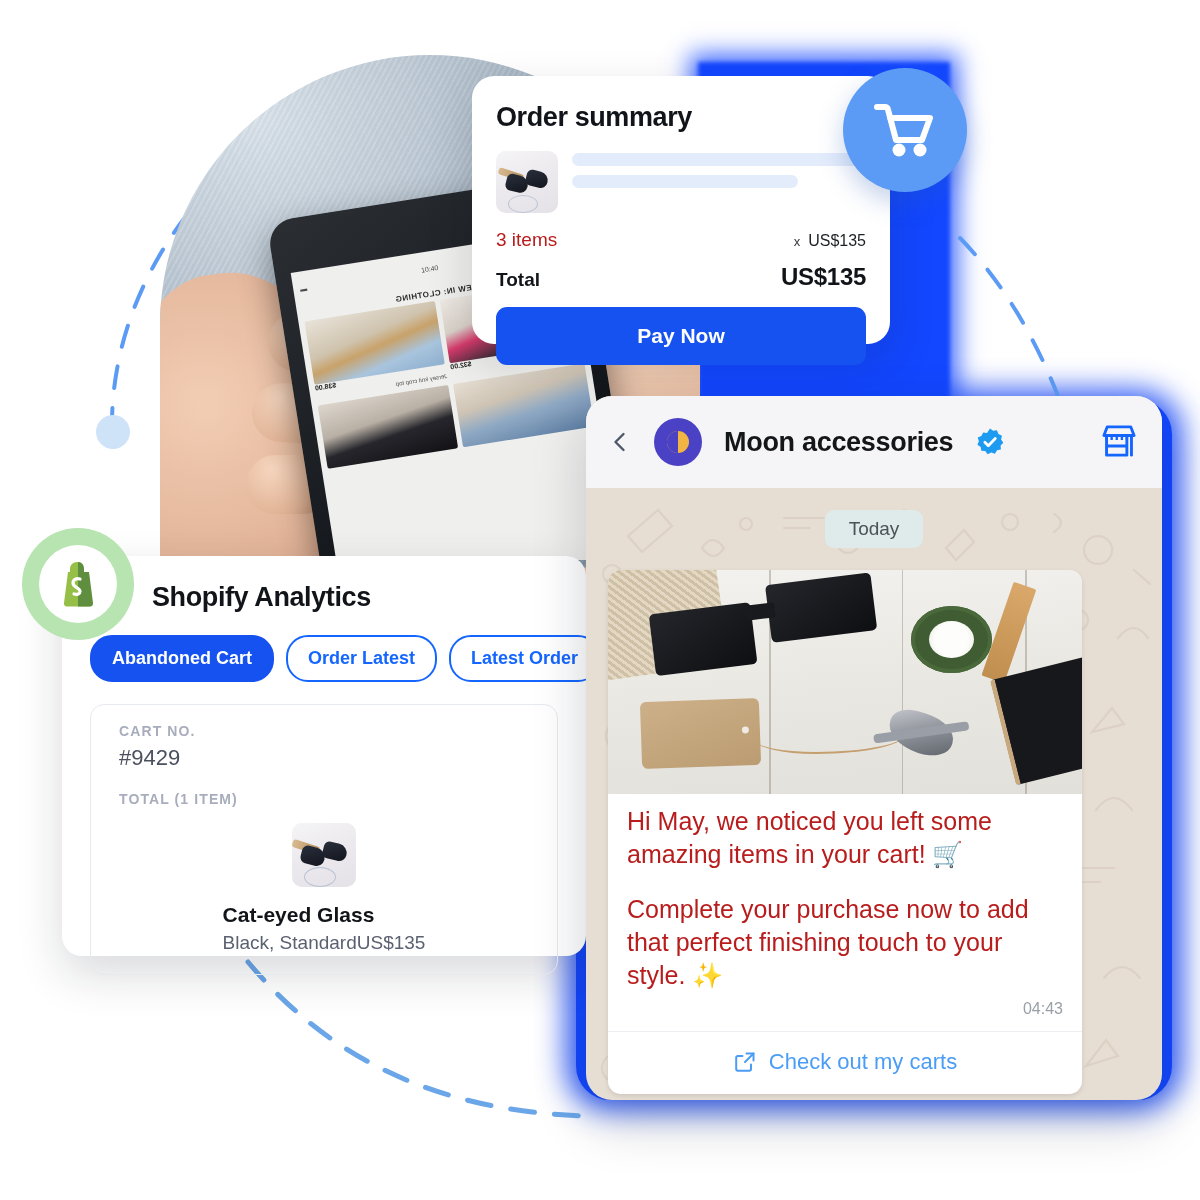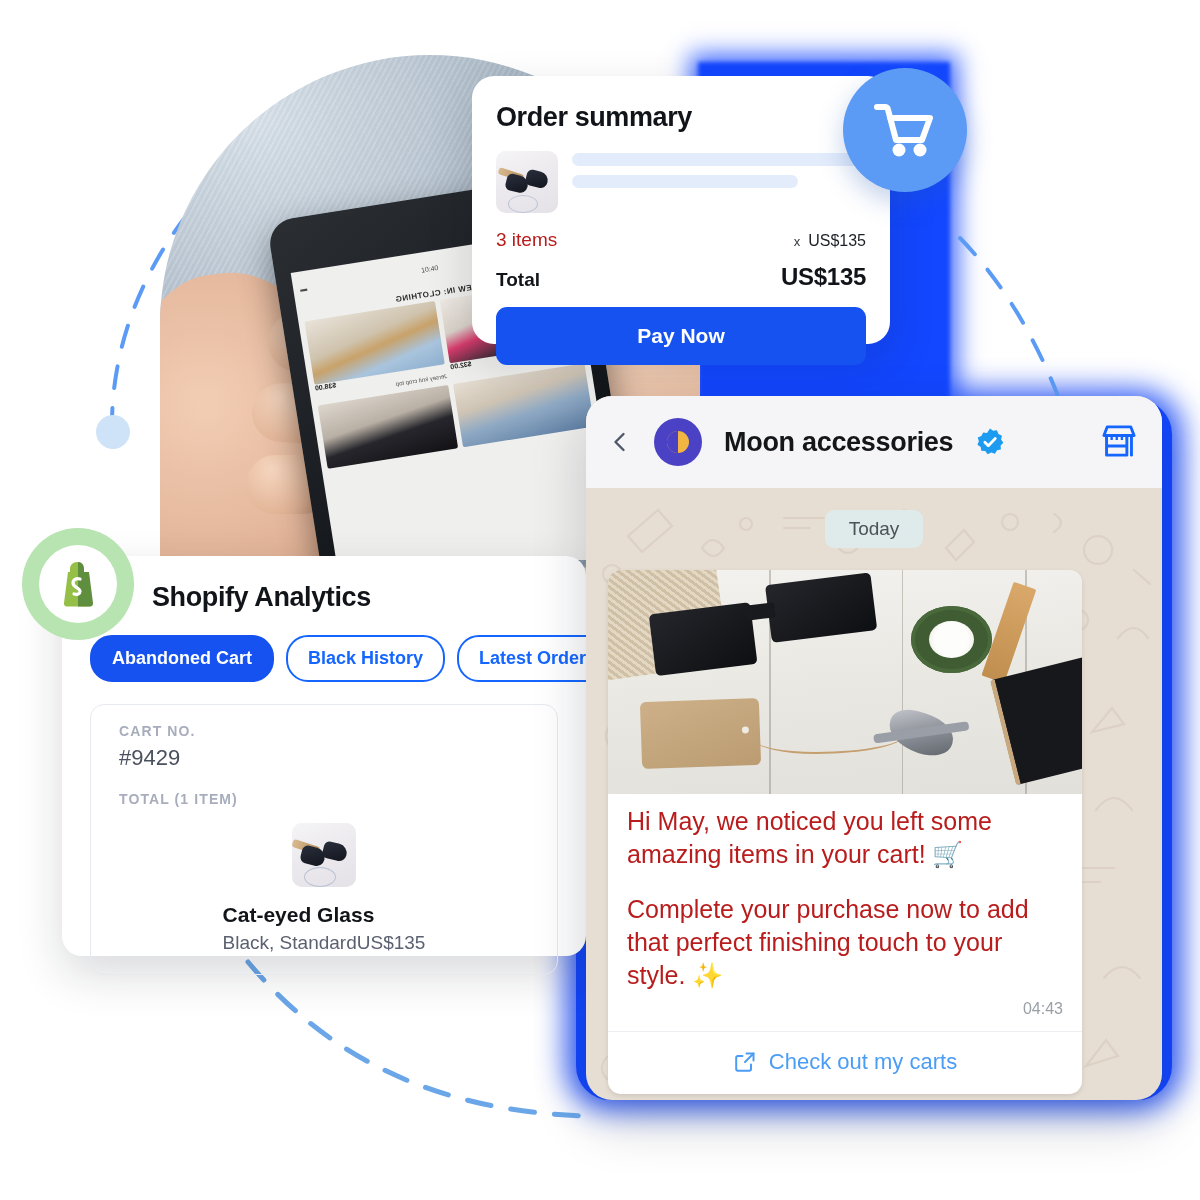--- a/index.html
+++ b/index.html
@@ -355,21 +355,21 @@
       <circle cx="25" cy="48" r="6.5" fill="#fff"></circle>
       <circle cx="46" cy="48" r="6.5" fill="#fff"></circle>
     </svg>
   </div>
 
   <div class="card" id="analytics">
     <div class="an-title">Shopify Analytics</div>
 
     <div class="an-tabs">
       <button class="pill active">Abandoned Cart</button>
-      <button class="pill">Black History</button>
+      <button class="pill">Order Latest</button>
       <button class="pill">Latest Order</button>
     </div>
 
     <div class="an-card">
       <div class="an-lbl">CART NO.</div>
       <div class="an-val">#9429</div>
       <div class="an-lbl an-lbl2">TOTAL (1 ITEM)</div>
 
       <div class="an-item">
         <div class="an-thumb">

